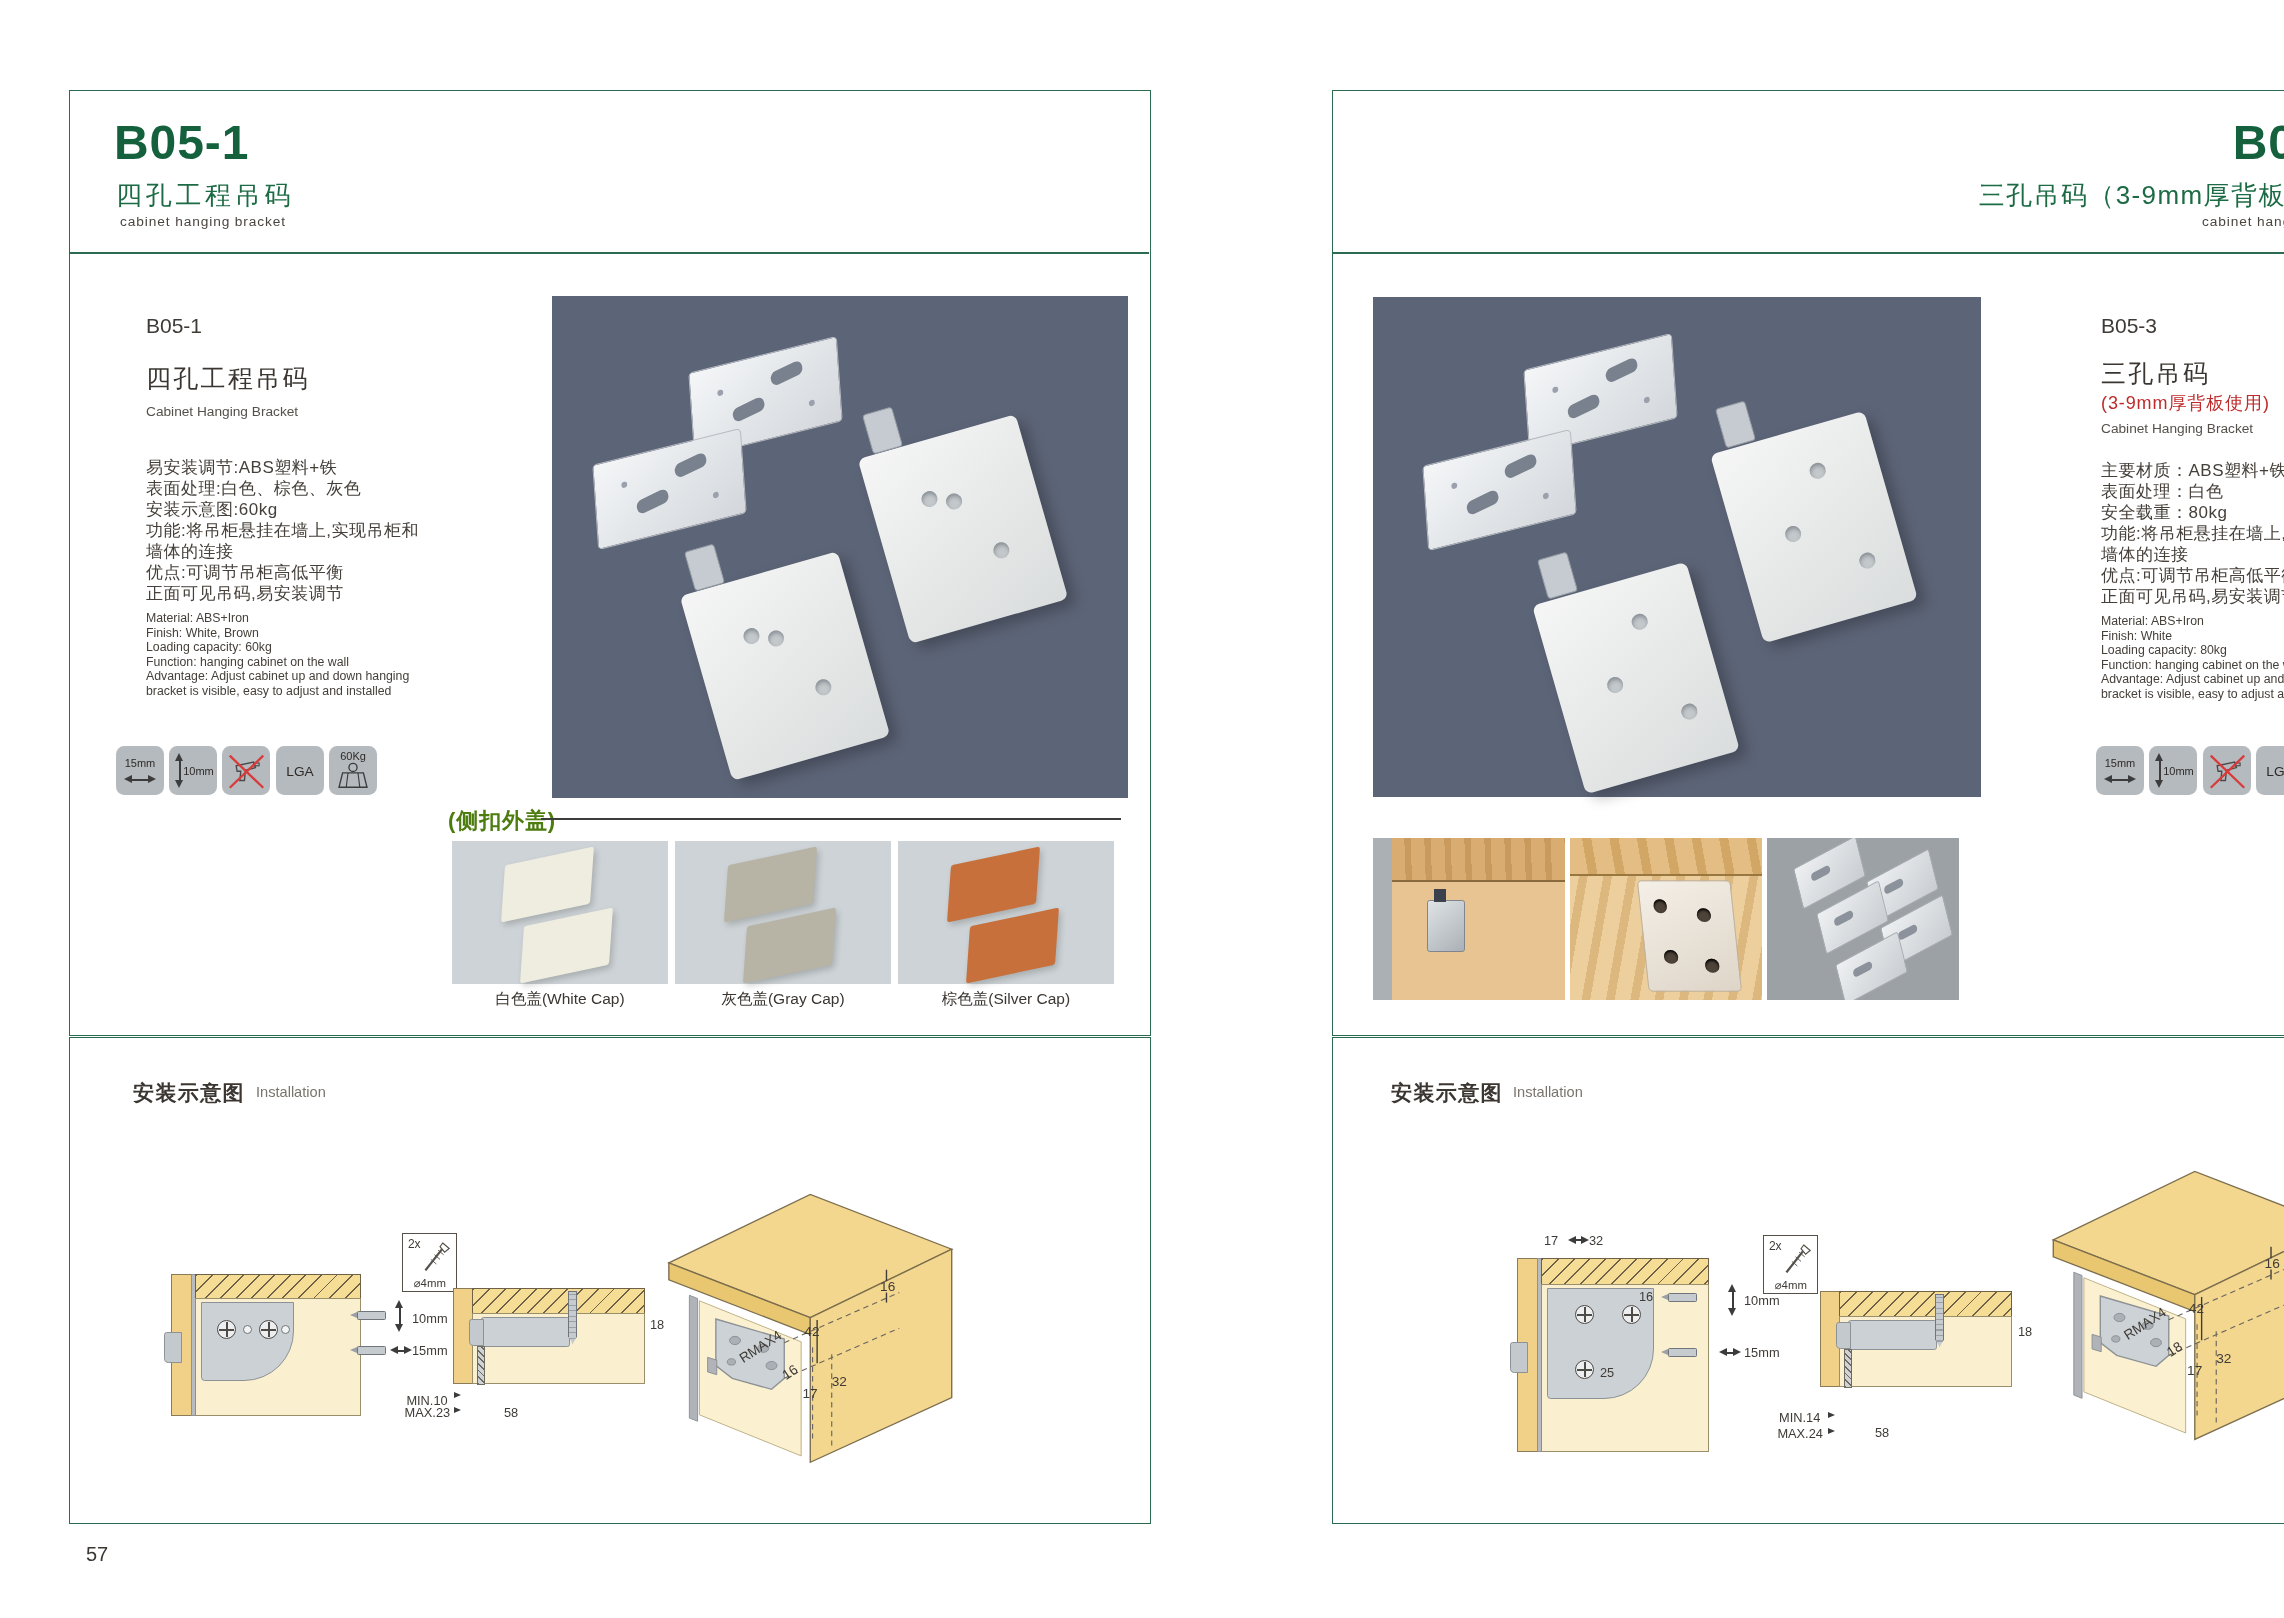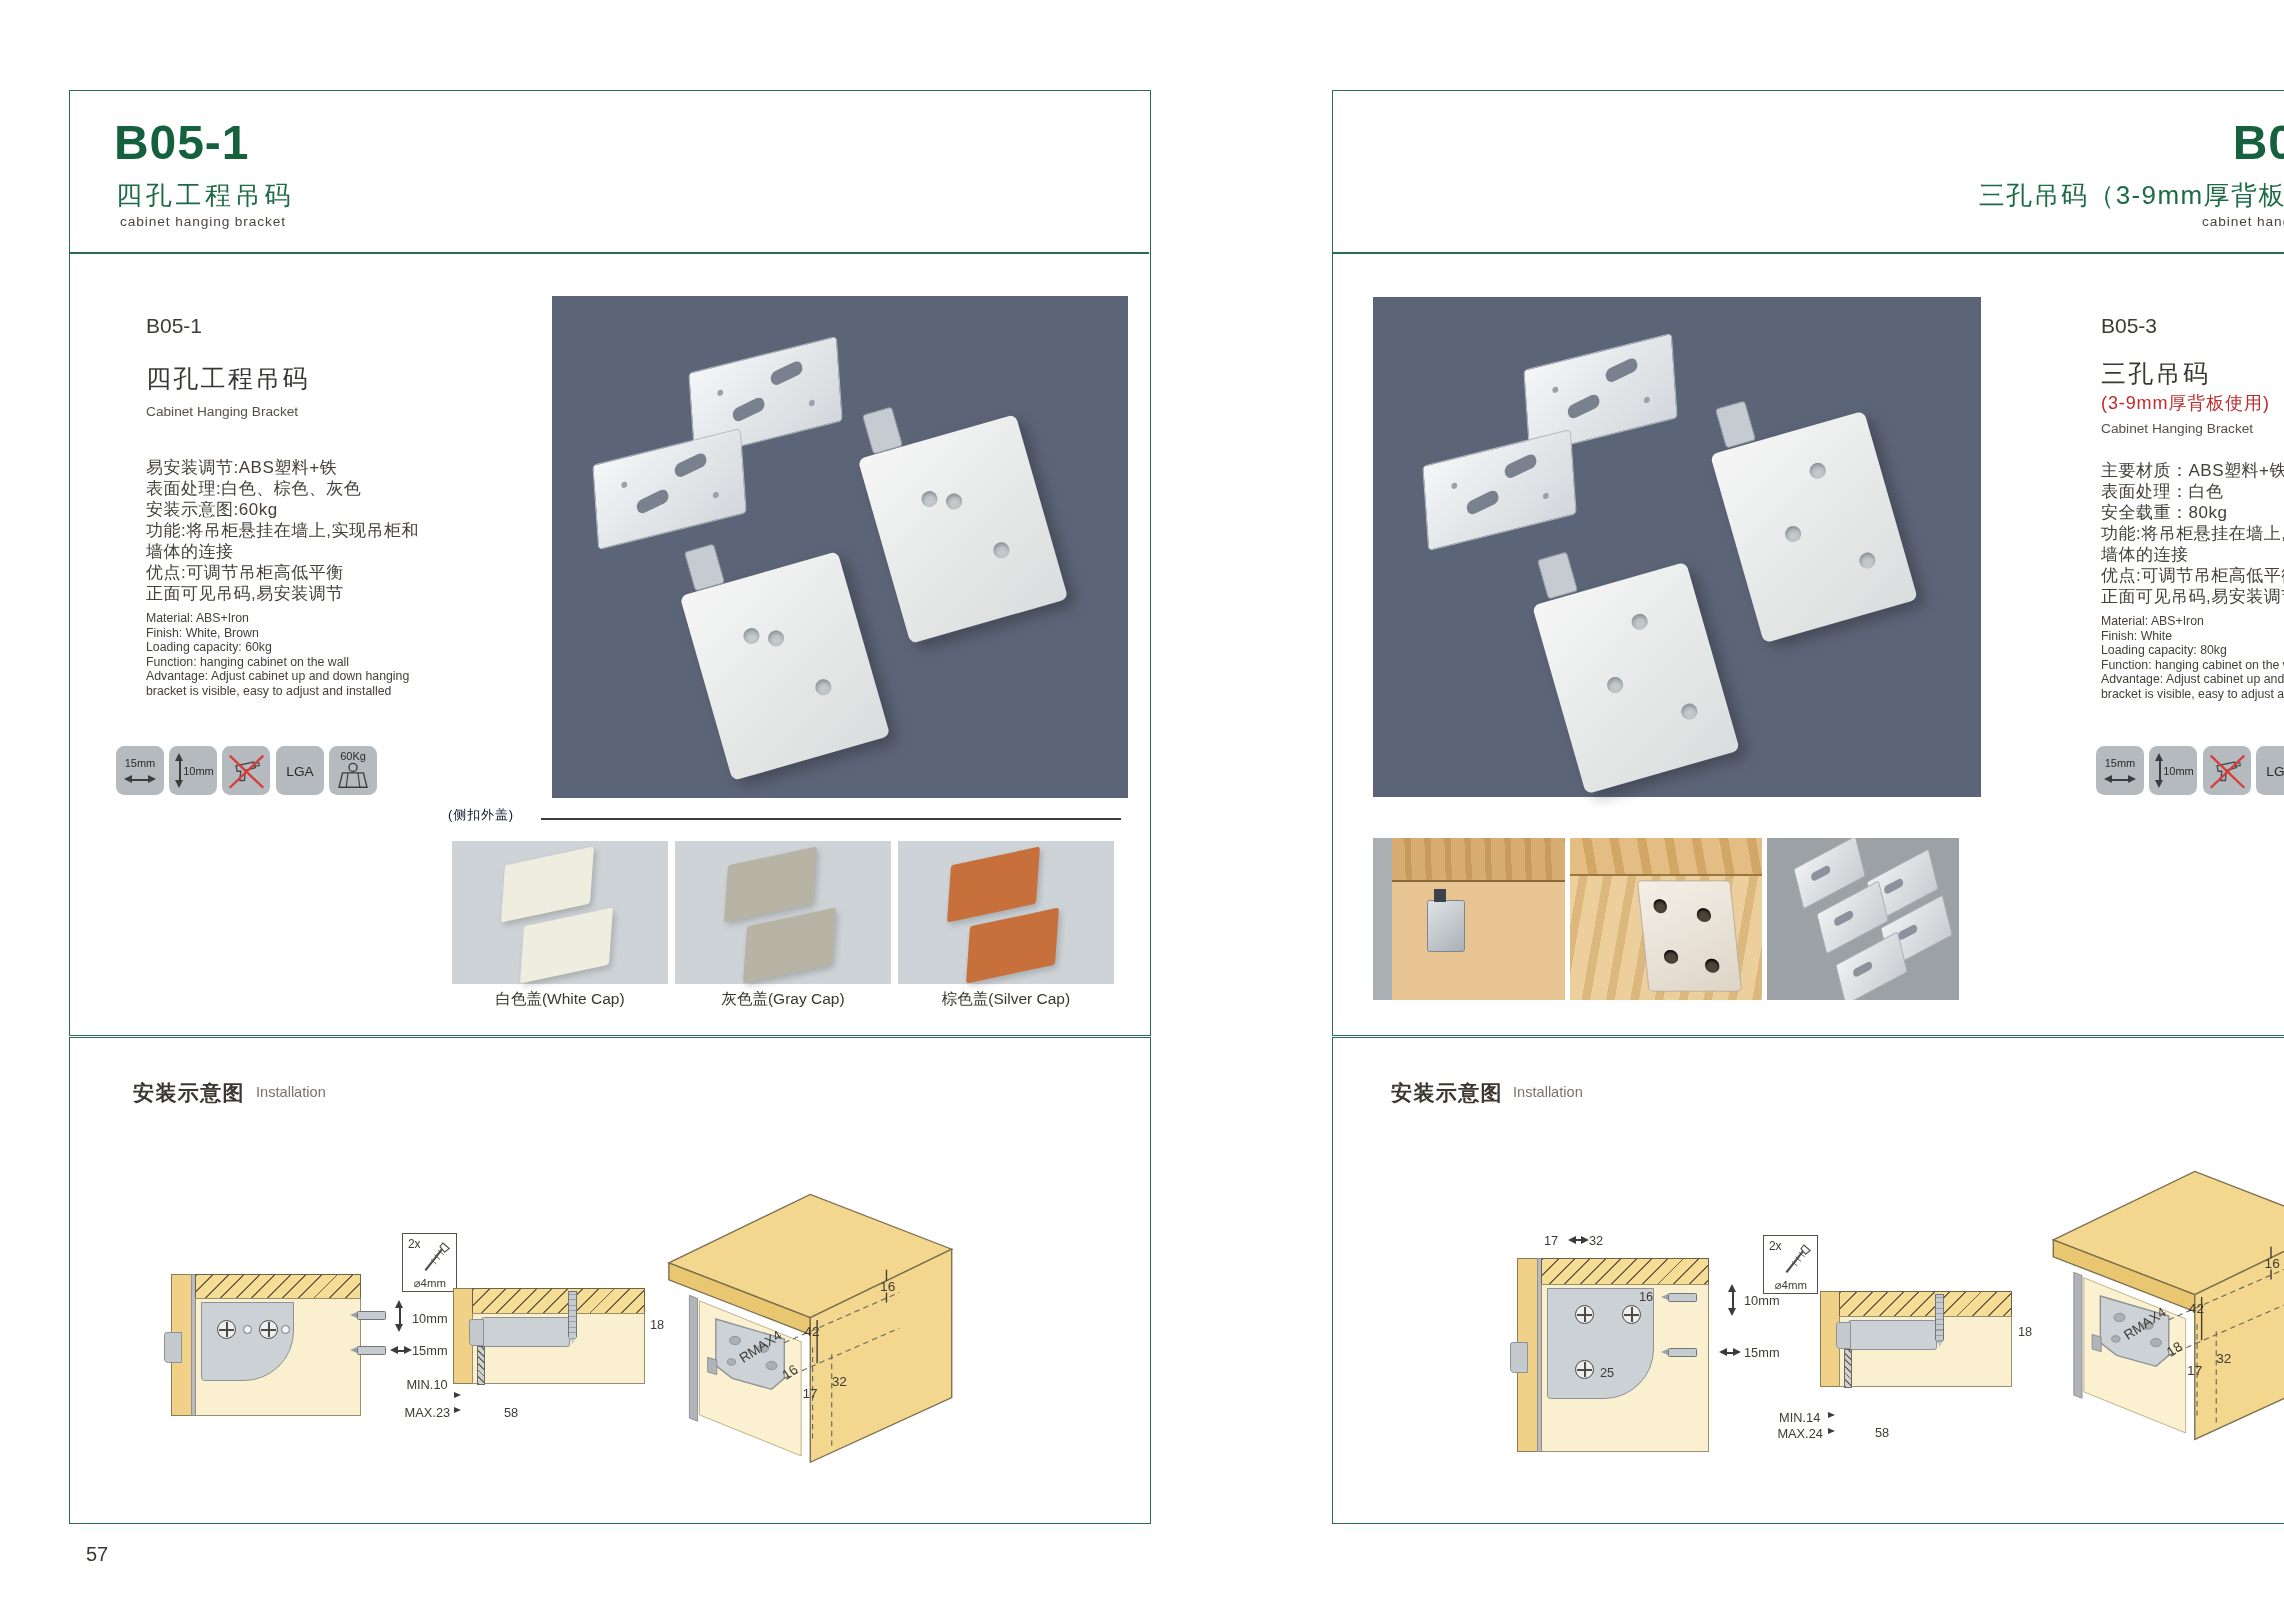--- a/index.html
+++ b/index.html
@@ -33,21 +33,21 @@
   .photo-main{position:absolute;background:#5c6477;}
   .mp-plate{position:absolute;background:linear-gradient(145deg,#f4f6f8,#d3d7db);border:1.4px solid #b6bac0;
             border-radius:4.6px;transform:rotate(-14deg) skewX(-10deg);}
   .mp-slot{position:absolute;background:#79818f;border-radius:6.4px;transform:rotate(-12deg);}
   .mp-dot{position:absolute;width:6.4px;height:6.4px;border-radius:50%;background:#9aa1ad;}
   .mp-block{position:absolute;background:linear-gradient(150deg,#f5f6f5,#dadddd);border-radius:7.3px;transform:rotate(-16deg);
             box-shadow:6.4px 8.2px 13.7px rgba(0,0,0,.25);}
   .mp-hole{position:absolute;width:16.4px;height:16.4px;border-radius:50%;background:#c3c8cb;box-shadow:inset 0 2.7px 4.6px #878e94;}
   .mp-hook{position:absolute;width:29px;height:39px;background:#c6cbd1;border:1.4px solid #979da4;border-radius:3.7px;transform:rotate(-16deg);}
   
-  .caps-label{position:absolute;font-size:13px;font-weight:normal;color:#0f172a;letter-spacing:0.9px;}
+  .caps-label{position:absolute;font-size:22px;font-weight:bold;color:#4d7c0f;letter-spacing:0.9px;}
   .caps-line{position:absolute;height:1.8px;background:#3c3c3c;}
   .cap-tile{position:absolute;width:216px;height:143px;background:#cdd3d6;}
   .cap-piece{position:absolute;border-radius:2.7px;}
   .cap-name{position:absolute;width:216px;text-align:center;font-size:15.5px;color:#3b3631;}
   
   .sp{position:absolute;width:192px;height:162px;overflow:hidden;}
   .sp1{background:linear-gradient(90deg,#aab0b4 0 10%,#e7c492 10%),repeating-linear-gradient(95deg,#e9c894 0 12px,#dcb377 12px 18px);}
   .sp1 .beam{position:absolute;left:10%;top:0;width:90%;height:26%;background:repeating-linear-gradient(88deg,#d9ad72 0 13.7px,#c89a5e 13.7px 20px);border-bottom:2.3px solid #8a6a3c;}
   .sp1 .clip{position:absolute;left:28%;top:38%;width:36px;height:50px;background:linear-gradient(140deg,#dfe3e6,#aab1b6);border:1.4px solid #7e868c;border-radius:2.7px;}
   .sp1 .clip::after{content:"";position:absolute;left:6.4px;top:-12px;width:12px;height:13.7px;background:#3c424c;}
@@ -247,21 +247,21 @@
     <div class="diag" style="left:53px;top:57px;width:192px;height:96px;">
       <div class="wall" style="left:0;top:0;width:19px;height:94px;"></div>
       <div class="band" style="left:19px;top:0;width:171px;height:25px;"></div>
       <div class="panel" style="left:19px;top:25px;width:171px;height:69px;"></div>
       <div class="bracketc" style="left:28px;top:29px;width:87px;height:28px;border-radius:2.7px;"></div>
       <div class="hookc" style="left:15.5px;top:31px;width:13.7px;height:25px;"></div>
       <div class="backstrip" style="left:24px;top:58px;width:6.4px;height:37px;"></div>
       <div class="screwv" style="left:115px;top:2.7px;"></div>
     </div>
     <div class="dim" style="left:250px;top:86px;">18</div>
-    <div class="dim" style="left:6.4px;top:146px;">MIN.10</div>
+    <div class="dim" style="left:6.4px;top:162px;">MIN.10</div>
     <div class="tri-r" style="left:54px;top:161px;"></div>
     <div class="dim" style="left:4.6px;top:174px;">MAX.23</div>
     <div class="tri-r" style="left:54px;top:176px;"></div>
     <div class="dim" style="left:104px;top:174px;">58</div>
   </div>
 
   <svg class="persp" style="left:662px;top:1183px;" width="292" height="283" viewBox="0 0 640 620">
     <polygon class="py" points="15,175 325,25 635,145 325,295"></polygon>
     <polygon class="pyd" points="15,175 15,212 325,332 325,295"></polygon>
     <polygon class="py" points="635,145 635,470 325,612 325,295"></polygon>

